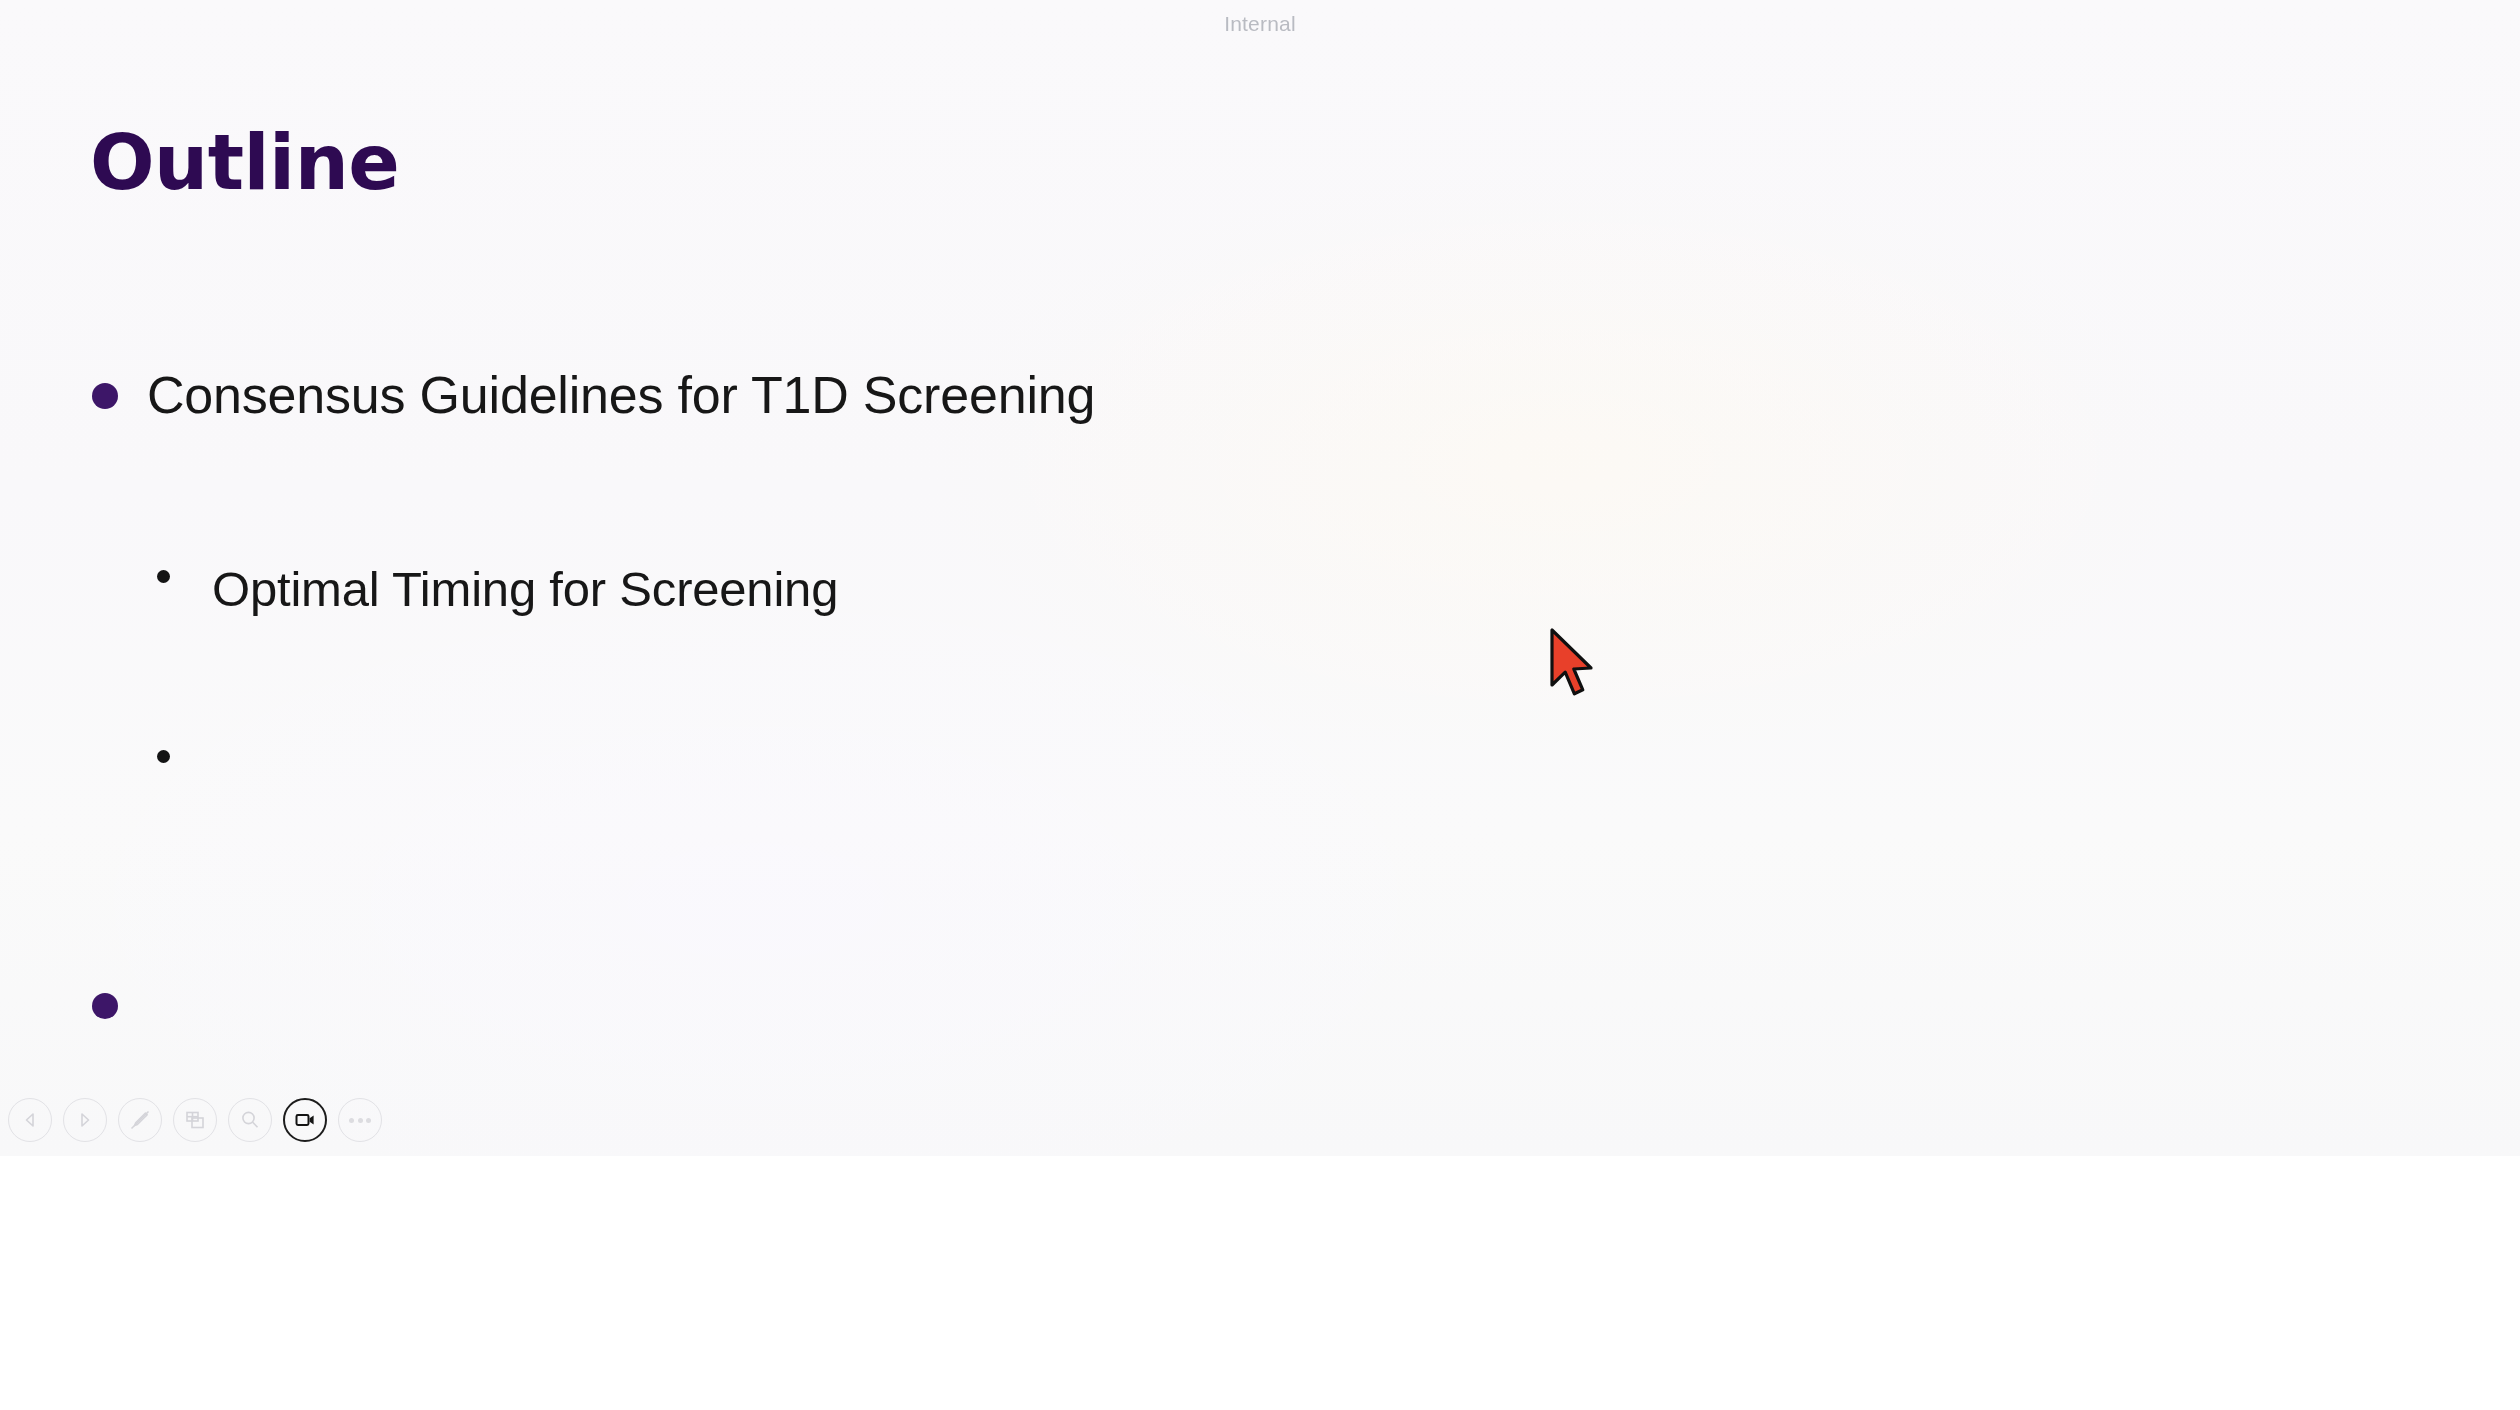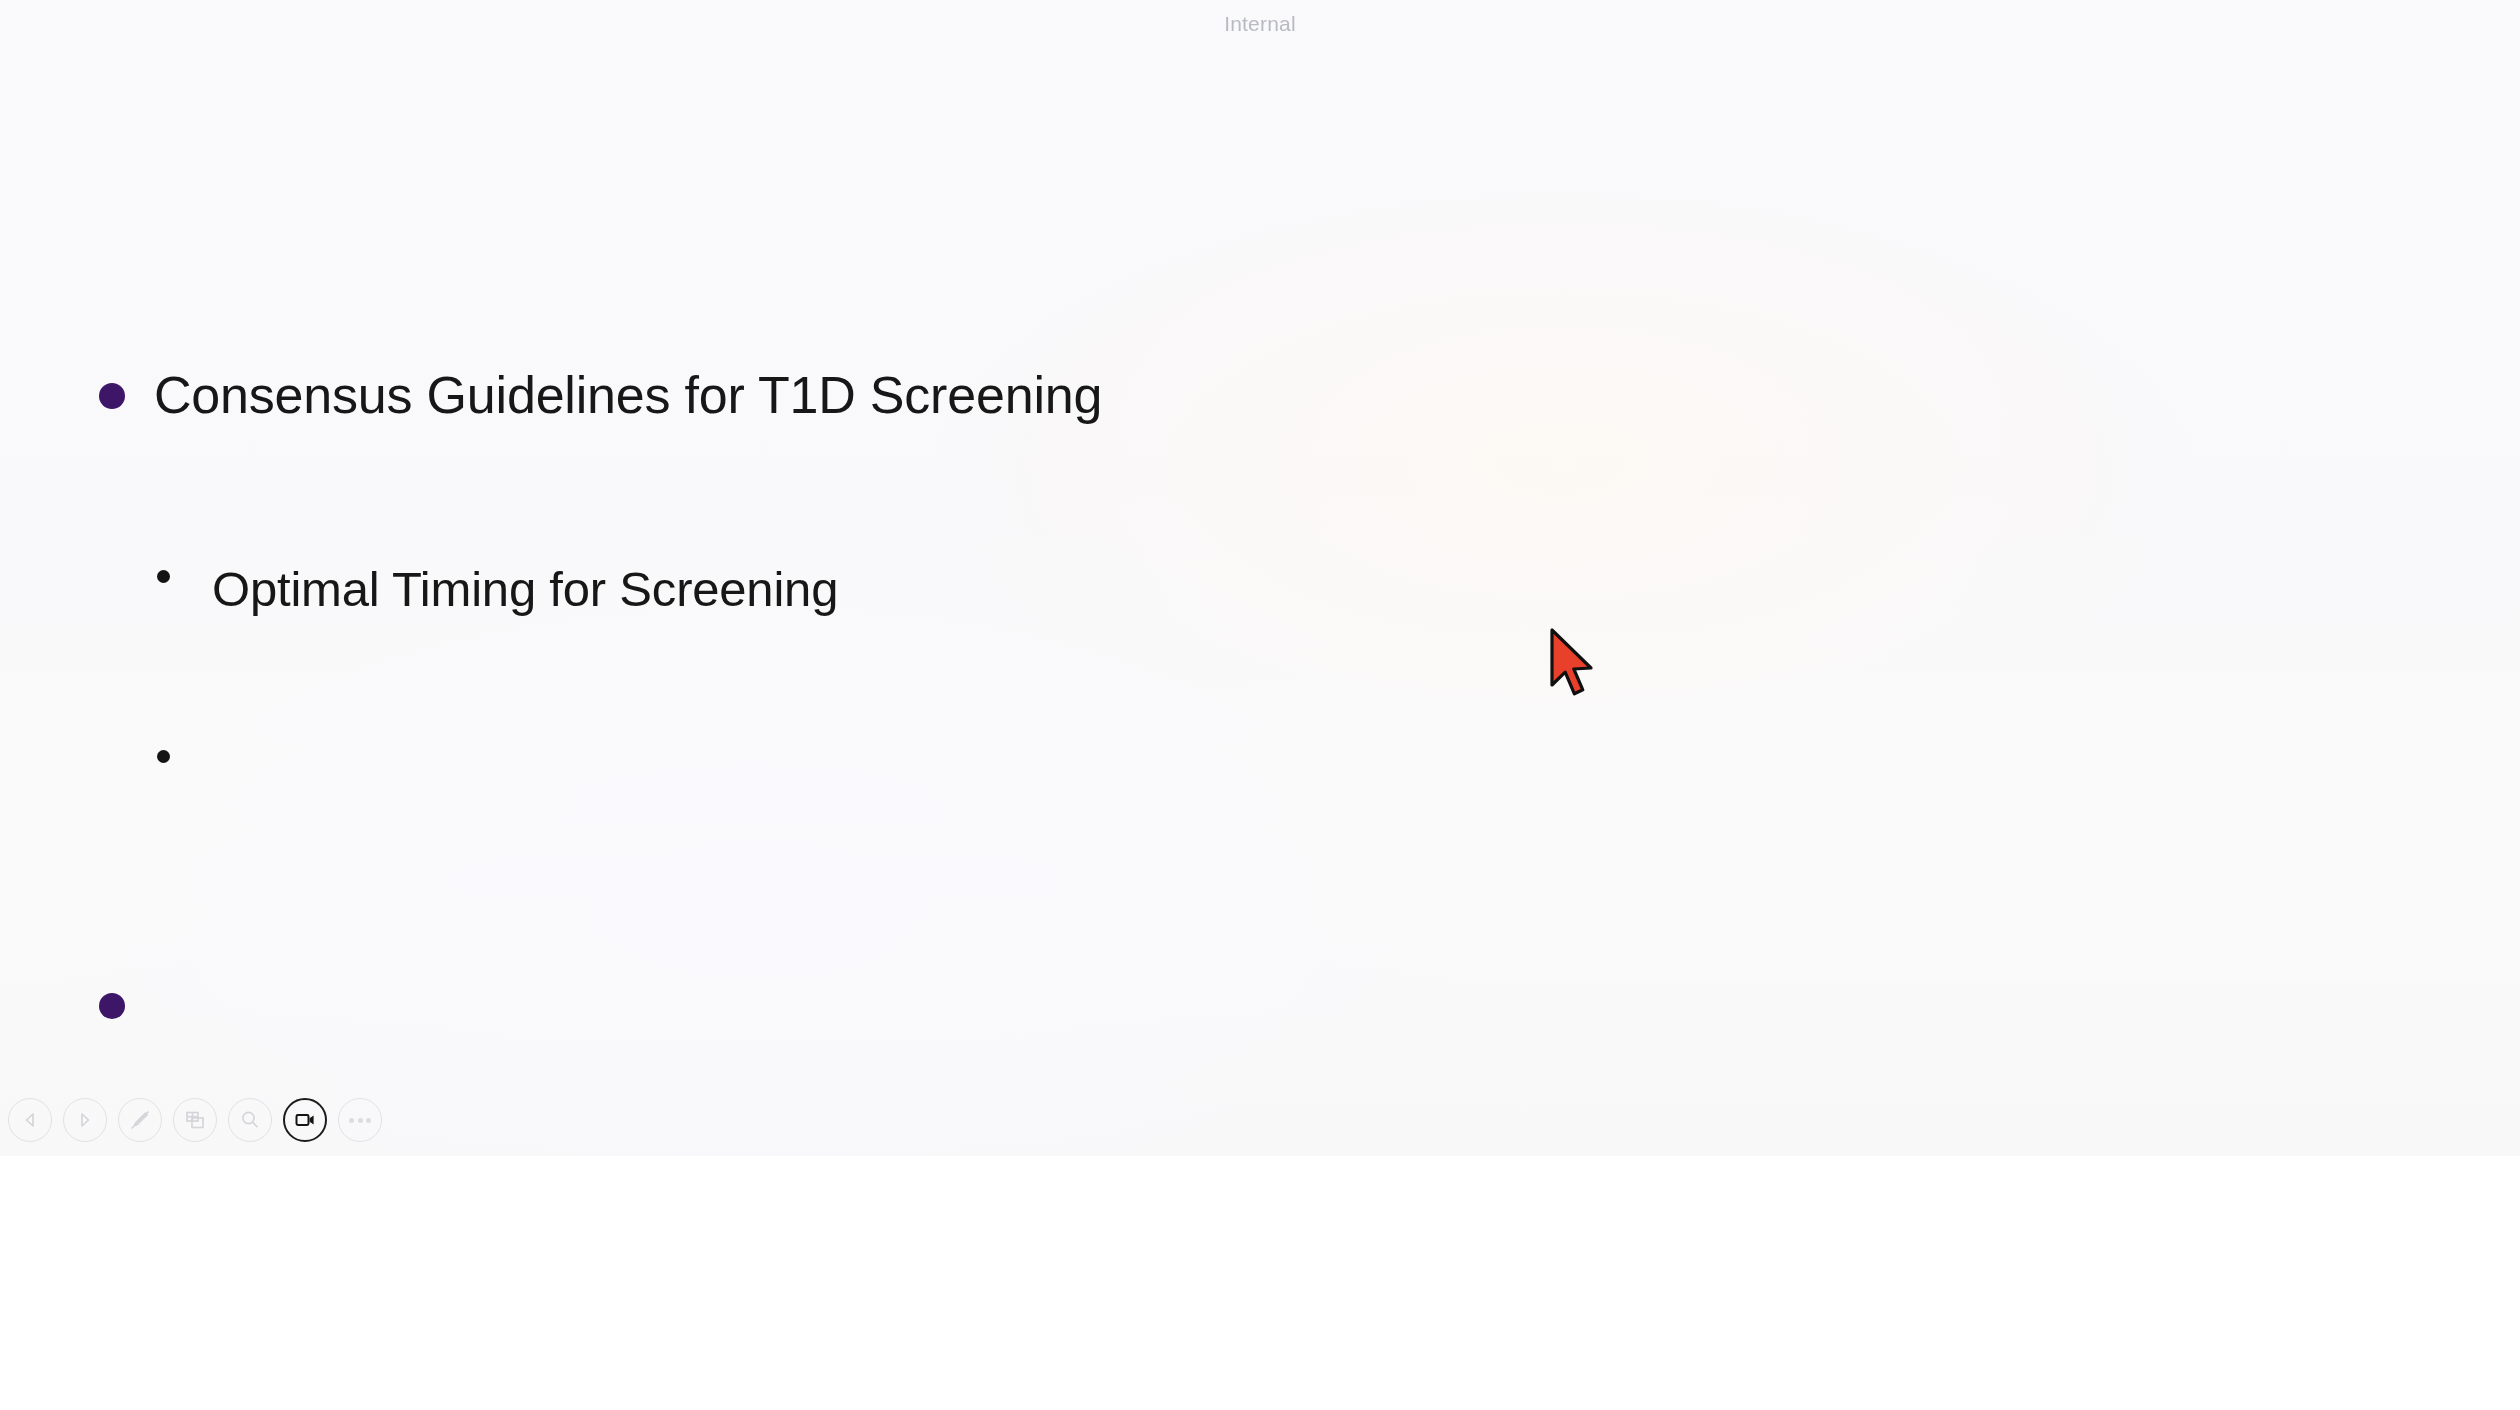--- a/index.html
+++ b/index.html
@@ -62,21 +62,20 @@
     position: relative;
     display: flex;
     align-items: center;
     box-sizing: border-box;
   }
 
   
   .lvl1 {
     padding-left: 92px;
     height: 112px;
-    margin-left: 7px;
   }
   .lvl1 .marker {
     width: 26px;
     height: 26px;
     border-radius: 50%;
     background: #3d1668;
     flex: 0 0 auto;
     margin-right: 29px;
   }
   .lvl1 .btext {
@@ -158,20 +157,21 @@
     display: block;
   }
 </style>
 </head>
 <body>
 
 <div id="slide-root">
 
   <div class="watermark">Internal</div>
 
+  <div class="slide-title">Outline</div>
 
   <div class="bullet-list">
 
     <div class="bullet-row lvl1">
       <span class="marker"></span>
       <span class="btext">Consensus Guidelines for T1D Screening</span>
     </div>
 
     <div class="gap-sm"></div>
 

